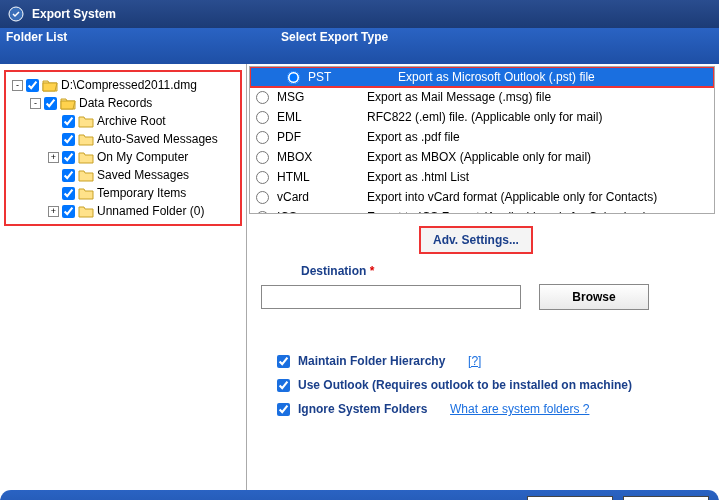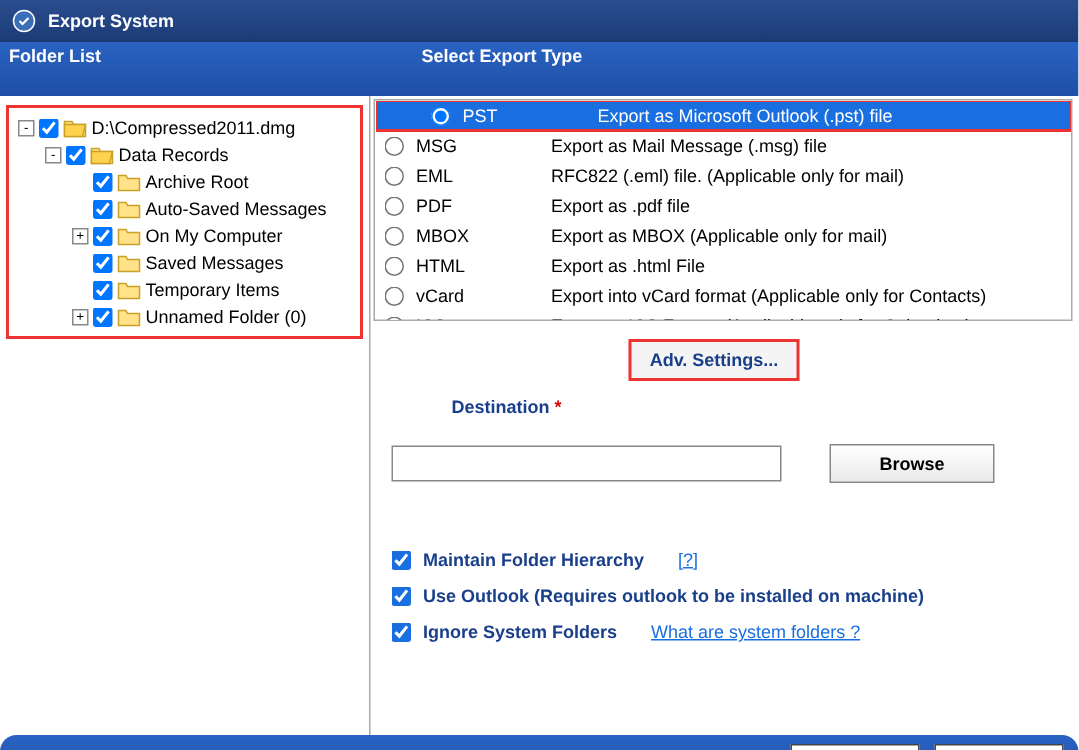--- a/index.html
+++ b/index.html
@@ -37,26 +37,26 @@
 .export-row input[type=radio] { margin-right: 8px; }
 .export-row .etype { width: 90px; }
 .export-row .edesc { flex: 1; }
 
 .adv-row { display: flex; justify-content: center; padding: 12px 14px 6px 0; }
 .adv-btn { border: 2px solid #e33; background: #f4f4f4; padding: 5px 12px; color: #1a3f8a; font-weight: 600; cursor: pointer; }
 
 .dest-row { padding: 4px 14px 4px 14px; }
 .dest-lbl { color: #1a3f8a; font-weight: 600; margin-left: 40px; }
 .dest-lbl .req { color: #d00; }
-.dest-ctrls { display: flex; gap: 32px; margin-top: 18px; align-items: center; }
+.dest-ctrls { display: flex; gap: 18px; margin-top: 6px; align-items: center; }
 .dest-ctrls input[type=text] { flex: 1; height: 24px; border: 1px solid #888; padding: 0 4px; max-width: 260px; }
 .browse-btn { width: 110px; height: 26px; border: 1px solid #888; background: linear-gradient(#fff,#e9e9e9); cursor: pointer; font-weight: 600; }
 
 .opts { padding: 30px 14px 4px 14px; color: #1a3f8a; font-weight: 600; }
-.opts .opt-line { display: flex; align-items: center; gap: 8px; margin: 10px 0; }
+.opts .opt-line { display: flex; align-items: center; gap: 8px; margin: 10px 16px; }
 .opts input[type=checkbox] { accent-color: #1a6fe0; }
 .opts a { color: #1a6fe0; text-decoration: underline; cursor: pointer; font-weight: normal; }
 
 .footer { height: 34px; background: linear-gradient(#2a63c3,#1e4fa5); display: flex; justify-content: flex-end; align-items: center; padding-right: 10px; gap: 10px; border-radius: 11px; }
 .footer button { width: 86px; height: 22px; border: 1px solid #444; background: #fff; font-weight: 600; cursor: pointer; }
 
 ::-webkit-scrollbar { width: 16px; }
 ::-webkit-scrollbar-track { background: #eee; }
 ::-webkit-scrollbar-thumb { background: #c0c0c0; border: 1px solid #999; }
 ::-webkit-scrollbar-button { background: #ddd; border: 1px solid #999; height: 16px; }
@@ -196,21 +196,21 @@
         <span class="edesc">Export as .pdf file</span>
       </div>
       <div class="export-row">
         <input type="radio" name="et" style="">
         <span class="etype">MBOX</span>
         <span class="edesc">Export as MBOX (Applicable only for mail)</span>
       </div>
       <div class="export-row">
         <input type="radio" name="et" style="">
         <span class="etype">HTML</span>
-        <span class="edesc">Export as .html File</span>
+        <span class="edesc">Export as .html List</span>
       </div>
       <div class="export-row">
         <input type="radio" name="et" style="">
         <span class="etype">vCard</span>
         <span class="edesc">Export into vCard format (Applicable only for Contacts)</span>
       </div>
       <div class="export-row">
         <input type="radio" name="et" style="">
         <span class="etype">ICS</span>
         <span class="edesc">Export to ICS Format (Applicable only for Calendars)</span>

